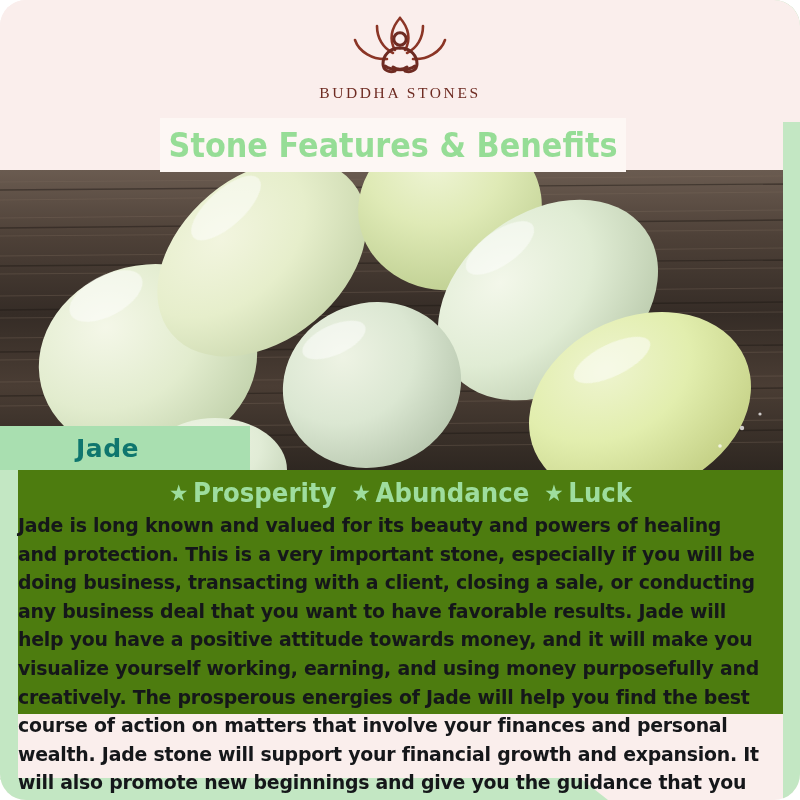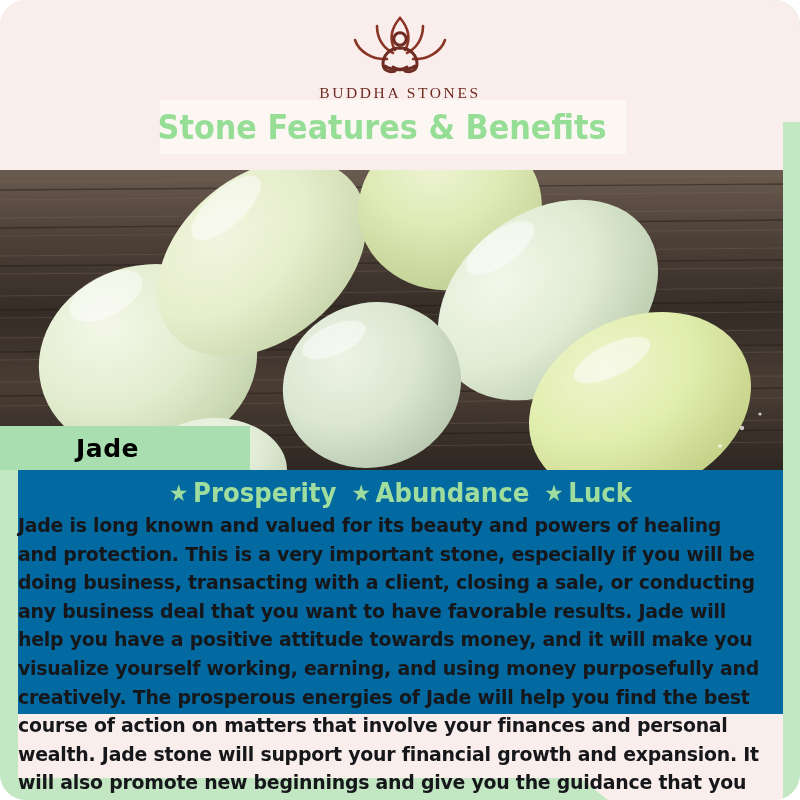--- a/index.html
+++ b/index.html
@@ -85,28 +85,28 @@
     font-size: 15.5px;
     letter-spacing: 2.6px;
     color: #6e2b22;
     font-weight: 400;
   }
 
   
   .title-banner {
     position: absolute;
     left: 160px;
-    top: 100px;
+    top: 118px;
     width: 466px;
     height: 54px;
     background: #fdf7f4;
     z-index: 3;
     display: flex;
     align-items: center;
-    justify-content: flex-end;
+    justify-content: center;
   }
   .title-text {
     font-family: "DejaVu Sans", sans-serif;
     font-weight: bold;
     font-size: 33px;
     color: #96dd96;
     letter-spacing: 0px;
     transform: scaleX(0.92);
     white-space: nowrap;
   }
@@ -131,35 +131,35 @@
     top: 426px;
     width: 250px;
     height: 44px;
     background: #a9dfb0;
     z-index: 4;
     display: flex;
     align-items: center;
   }
   .jade-text {
     margin-left: 76px;
-    color: #000000;
+    color: #0f766e;
     font-family: "DejaVu Sans", sans-serif;
     font-weight: bold;
     font-size: 25px;
     letter-spacing: 0.5px;
   }
 
   
   .content {
     position: absolute;
     left: 18px;
     top: 470px;
     width: 765px;
     height: 244px;
-    background: #0369a1;
+    background: #4d7c0f;
     z-index: 2;
   }
   .content-pad {
     position: relative;
     width: 100%;
     height: 100%;
   }
   .benefits {
     position: absolute;
     left: 0;

